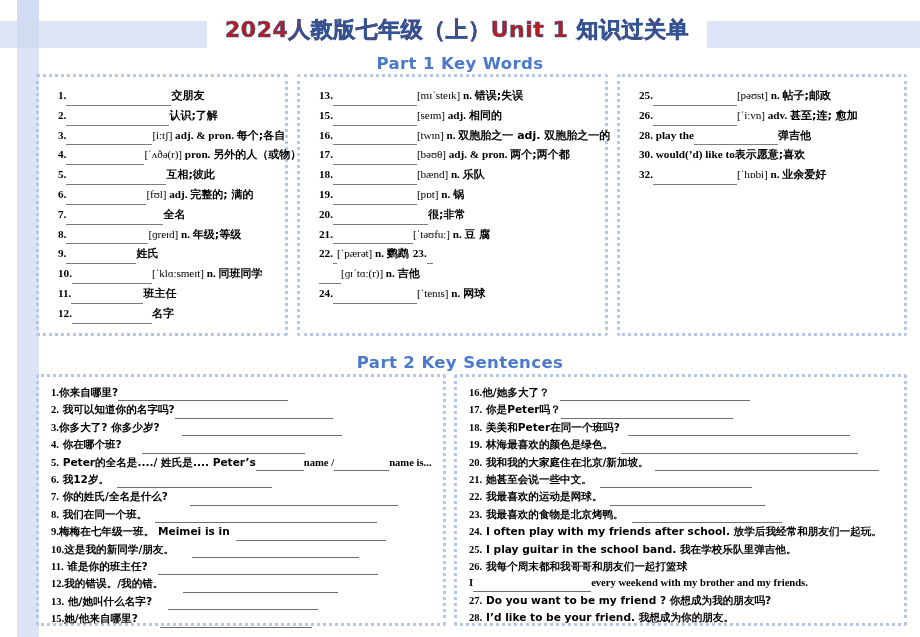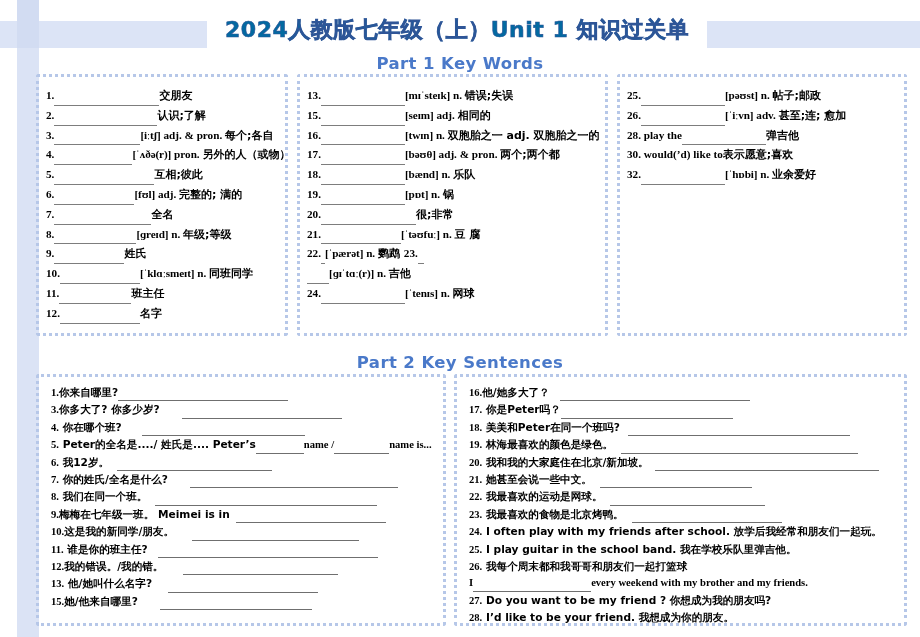--- a/index.html
+++ b/index.html
@@ -32,21 +32,21 @@
     position:absolute;left:207px;top:11px;width:500px;height:38px;
     background:#ffffff;
     display:flex;align-items:center;justify-content:center;
     box-sizing:border-box;
   }
   .title-text{
     font-family:"DejaVu Sans","Liberation Sans",sans-serif;
     font-weight:bold;
     font-size:22px;
     letter-spacing:0.5px;
-    color:#0369a1;
+    color:#b91c1c;
     -webkit-text-stroke:0.6px #2f5597;
     white-space:nowrap;
   }
 
   
   .section-head{
     position:absolute;width:920px;text-align:center;
     font-family:"DejaVu Sans","Liberation Sans",sans-serif;
     font-weight:bold;font-size:16.5px;
     color:#4a79c9;
@@ -73,38 +73,38 @@
   #p1c2{left:297px;top:74px; width:311px; height:262px;}
   #p1c3{left:617px;top:74px; width:290px; height:262px;}
 
   
   #p2c1{left:36px; top:374px;width:410px;height:252px;}
   #p2c2{left:454px;top:374px;width:453px;height:252px;}
 
   
   .wlist{
     position:absolute;inset:0;
-    padding:9px 5px 0 7px;
+    padding:9px 5px 0 19px;
     box-sizing:border-box;
   }
   .witem{
     font-size:11.2px;
     line-height:19.8px;
     color:#000000;
     white-space:nowrap;
     font-family:"Liberation Serif","DejaVu Serif",serif;
   }
   .num{font-weight:bold;}
   .blank{
     display:inline-block;
     border-bottom:1.2px solid #7d7d7d;
     vertical-align:bottom;
     height:11px;
   }
-  .ipa{font-weight:bold;letter-spacing:-0.1px;}
+  .ipa{font-weight:normal;letter-spacing:-0.1px;}
   .pos{font-weight:bold;}
   .cn{font-family:"DejaVu Sans","Liberation Sans",sans-serif;font-weight:bold;font-size:11px;}
 
   
   .slist{
     position:absolute;inset:0;
     padding:7px 6px 0 12px;
     box-sizing:border-box;
   }
   .sitem{
@@ -179,20 +179,21 @@
         <div class="witem"><span class="num">30. would(’d) like to</span><span class="cn">表示愿意;喜欢</span></div>
         <div class="witem"><span class="num">32.</span><span class="blank" style="width: 84px;"></span><span class="ipa">[ˈhɒbi]</span><span class="pos"> n. </span><span class="cn">业余爱好</span></div>
       </div>
   </div>
 
   <div class="section-head" id="head-part2">Part 2 Key Sentences</div>
 
   <div class="dbox" id="p2c1">
     <div class="slist" id="s1">
         <div class="sitem"><span class="en">1.</span><span class="cn">你来自哪里?</span><span class="sline" style="width: 170px;"></span></div>
+        <div class="sitem"><span class="en">2.</span><span class="cn"> 我可以知道你的名字吗?</span><span class="sline" style="width: 158px;"></span></div>
         <div class="sitem"><span class="en">3.</span><span class="cn">你多大了? 你多少岁?</span><span style="display: inline-block; width: 22px;"></span><span class="sline" style="width: 160px;"></span></div>
         <div class="sitem"><span class="en">4.</span><span class="cn"> 你在哪个班?</span><span style="display: inline-block; width: 20px;"></span><span class="sline" style="width: 163px;"></span></div>
         <div class="sitem"><span class="en">5.</span><span class="cn"> Peter的全名是..../ 姓氏是....    Peter’s</span><span class="sline low" style="width: 48px;"></span><span class="en">name /</span><span class="sline low" style="width: 55px;"></span><span class="en">name is...</span></div>
         <div class="sitem"><span class="en">6.</span><span class="cn"> 我12岁。</span><span style="display: inline-block; width: 8px;"></span><span class="sline" style="width: 155px;"></span></div>
         <div class="sitem"><span class="en">7.</span><span class="cn"> 你的姓氏/全名是什么?</span><span style="display: inline-block; width: 22px;"></span><span class="sline" style="width: 208px;"></span></div>
         <div class="sitem"><span class="en">8.</span><span class="cn"> 我们在同一个班。</span><span style="display: inline-block; width: 8px;"></span><span class="sline" style="width: 222px;"></span></div>
         <div class="sitem"><span class="en">9.</span><span class="cn">梅梅在七年级一班。 Meimei is in</span><span style="display: inline-block; width: 6px;"></span><span class="sline" style="width: 150px;"></span></div>
         <div class="sitem"><span class="en">10.</span><span class="cn">这是我的新同学/朋友。</span><span style="display: inline-block; width: 18px;"></span><span class="sline" style="width: 167px;"></span></div>
         <div class="sitem"><span class="en">11.</span><span class="cn"> 谁是你的班主任?</span><span style="display: inline-block; width: 10px;"></span><span class="sline" style="width: 220px;"></span></div>
         <div class="sitem"><span class="en">12.</span><span class="cn">我的错误。/我的错。</span><span style="display: inline-block; width: 20px;"></span><span class="sline" style="width: 155px;"></span></div>

